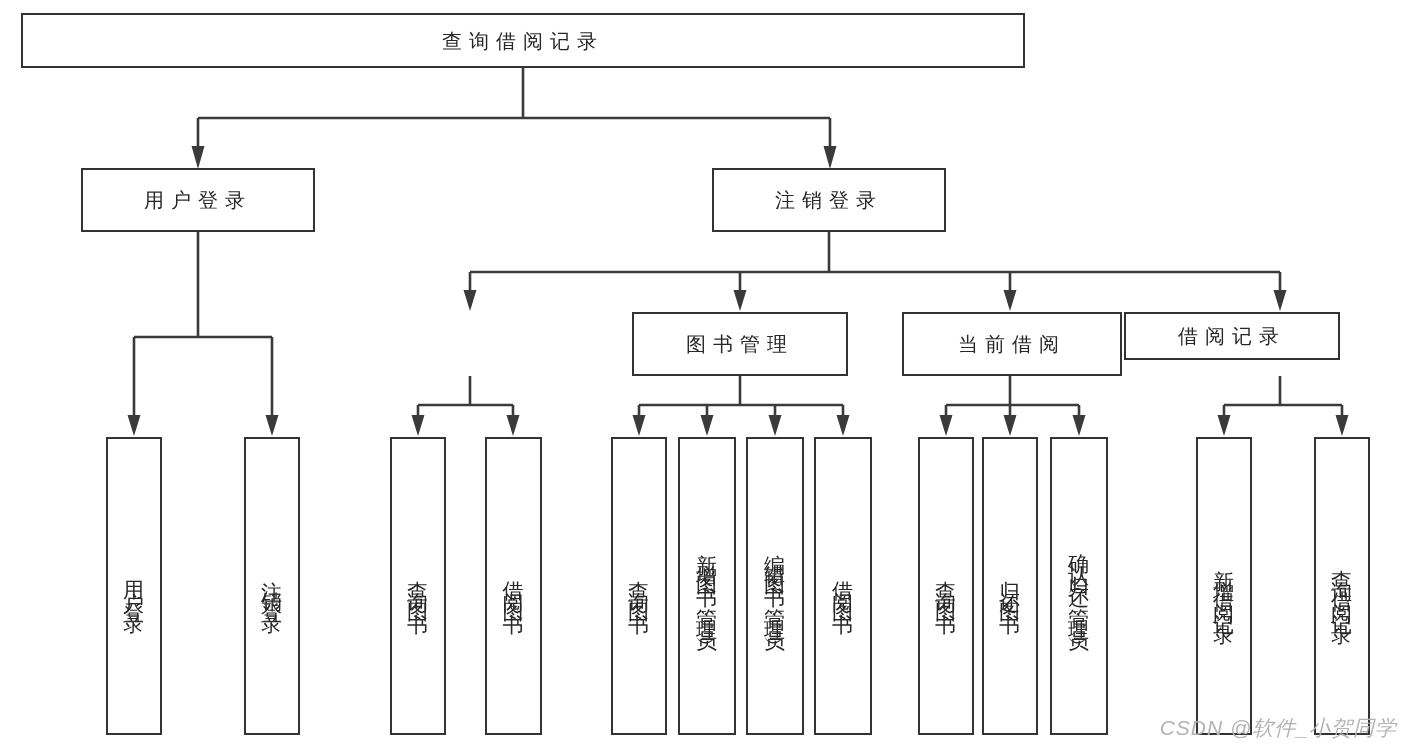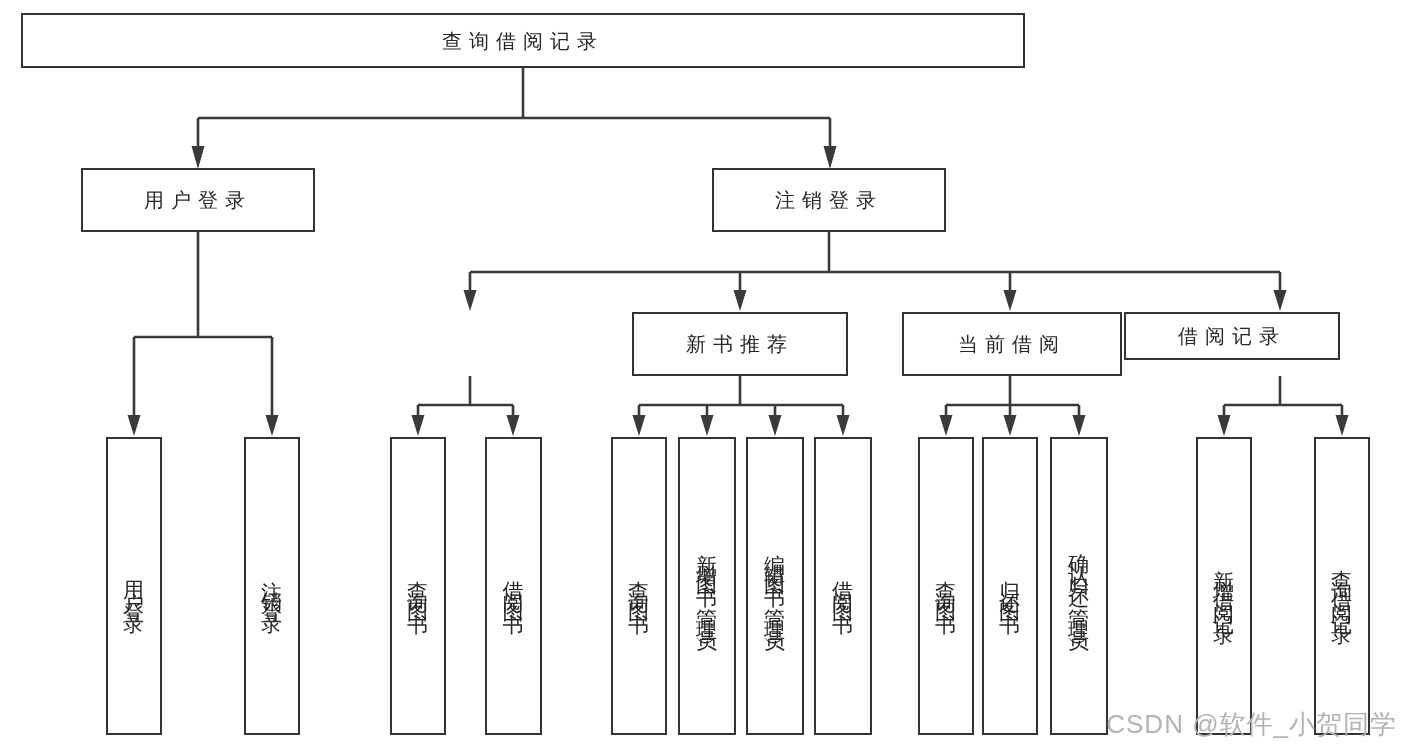--- a/index.html
+++ b/index.html
@@ -28,21 +28,21 @@
     color:var(--text);white-space:nowrap;
   }
   .leaf{letter-spacing:0;}
   .leaf .vtext{
     writing-mode:vertical-rl;
     font-size:21px;letter-spacing:11px;line-height:1;
     white-space:nowrap;
   }
   .watermark{
     position:absolute;right:8px;bottom:5px;z-index:3;
-    color:var(--watermark);font-size:26px;letter-spacing:1px;
+    color:var(--watermark);font-size:21px;letter-spacing:1px;font-style:italic;
   }
 </style>
 </head>
 <body>
 
 <div class="canvas">
 
   <svg class="connectors" width="1405" height="747" viewBox="0 0 1405 747" aria-hidden="true">
 
     <path d="M523 68 V118 M198 118 H830 M198 118 V146 M830 118 V146"></path>
@@ -84,21 +84,21 @@
   </div>
 
   <div class="box" style="left:81px;top:168px;width:234px;height:64px">
     <span>用户登录</span>
   </div>
   <div class="box" style="left:712px;top:168px;width:234px;height:64px">
     <span>注销登录</span>
   </div>
 
   <div class="box" style="left:632px;top:312px;width:216px;height:64px">
-    <span>新书推荐</span>
+    <span>图书管理</span>
   </div>
   <div class="box" style="left:902px;top:312px;width:220px;height:64px">
     <span>当前借阅</span>
   </div>
   <div class="box" style="left:1124px;top:312px;width:216px;height:48px">
     <span>借阅记录</span>
   </div>
 
   <div class="box leaf" style="left:106px;top:437px;width:56px;height:298px">
     <span class="vtext">用户登录</span>

